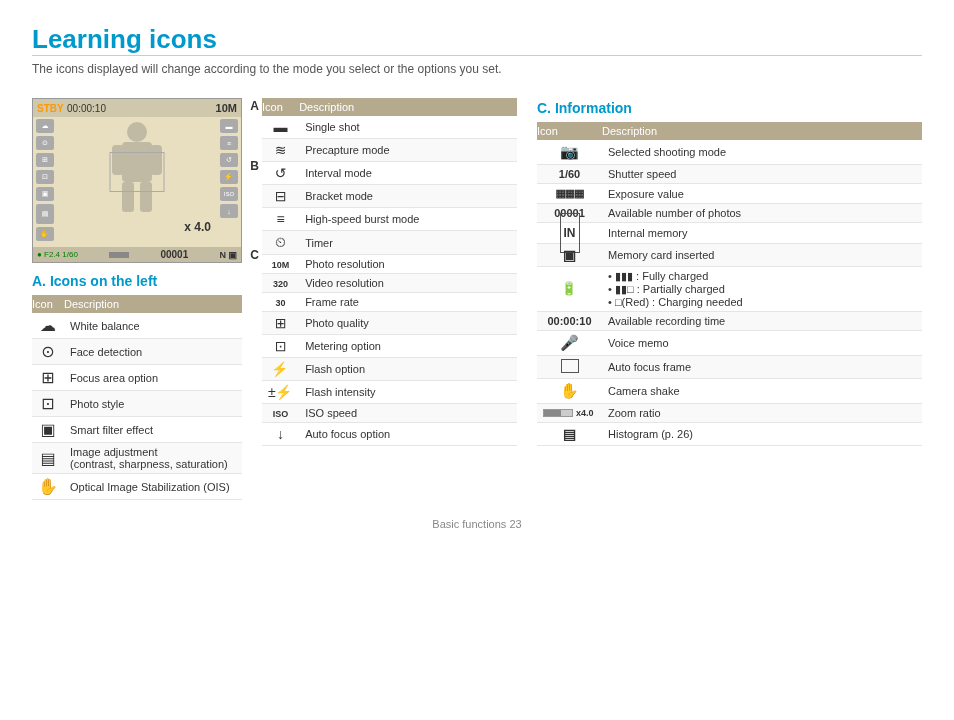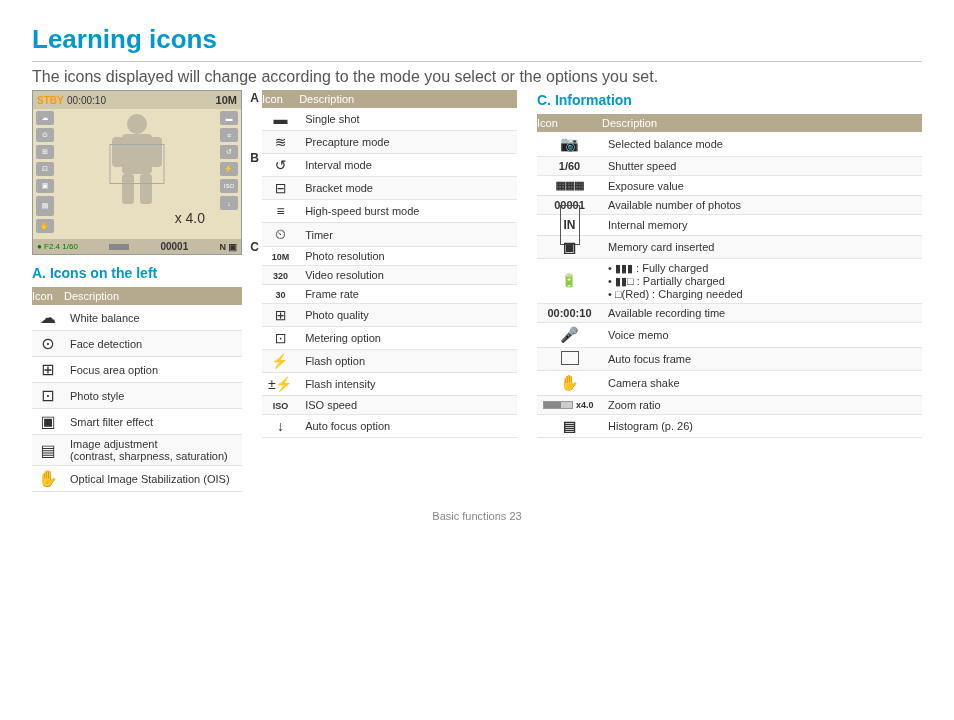--- a/index.html
+++ b/index.html
@@ -10,27 +10,26 @@
       color: #333;
       width: 954px;
       min-height: 720px;
       padding: 24px 32px 20px 32px;
     }
     .page-title {
       font-size: 26px;
       font-weight: bold;
       color: #0099cc;
       border-bottom: 1px solid #ccc;
-      padding-bottom: 6px;
       margin-bottom: 6px;
     }
     .subtitle {
-      font-size: 16px;
+      font-size: 12px;
       color: #555;
-      margin-bottom: 4px;
+      margin-bottom: 22px;
     }
     .main-layout {
       display: flex;
       gap: 20px;
     }
     .left-col {
       width: 210px;
       flex-shrink: 0;
     }
     .mid-col {
@@ -119,22 +118,22 @@
     }
     .vf-frame {
       position: absolute;
       left: 50%; top: 45%;
       transform: translate(-50%, -50%);
       width: 55px; height: 40px;
       border: 1px solid #aaa;
     }
     .vf-zoom {
       position: absolute;
-      right: 36px; bottom: 28px;
-      font-size: 14px; color: #333; font-weight: normal;
+      right: 30px; bottom: 28px;
+      font-size: 12px; color: #333; font-weight: bold;
     }
     .vf-bottom-bar {
       position: absolute;
       bottom: 0; left: 0; right: 0;
       background: rgba(0,0,0,0.15);
       display: flex;
       align-items: center;
       justify-content: space-between;
       padding: 2px 4px;
       font-size: 9px;
@@ -469,21 +468,21 @@
         <tr>
           <th style="width:65px;">Icon</th>
           <th>Description</th>
         </tr>
       </thead>
       <tbody id="section-c-body">
           <tr>
     <td class="icon-cell c-icon-cell">
       <span style="font-size:15px;">📷</span>
     </td>
-    <td style="white-space:pre-line;font-size:11px;">Selected balance mode</td>
+    <td style="white-space:pre-line;font-size:11px;">Selected shooting mode</td>
   </tr>
           <tr>
     <td class="icon-cell c-icon-cell">
       <span class="c-icon-cell" style="font-weight:bold;font-size:11px;">1/60</span>
     </td>
     <td style="white-space:pre-line;font-size:11px;">Shutter speed</td>
   </tr>
           <tr>
     <td class="icon-cell c-icon-cell">
       <span style="font-size:11px;letter-spacing:-1px;">▦▦▦</span>

